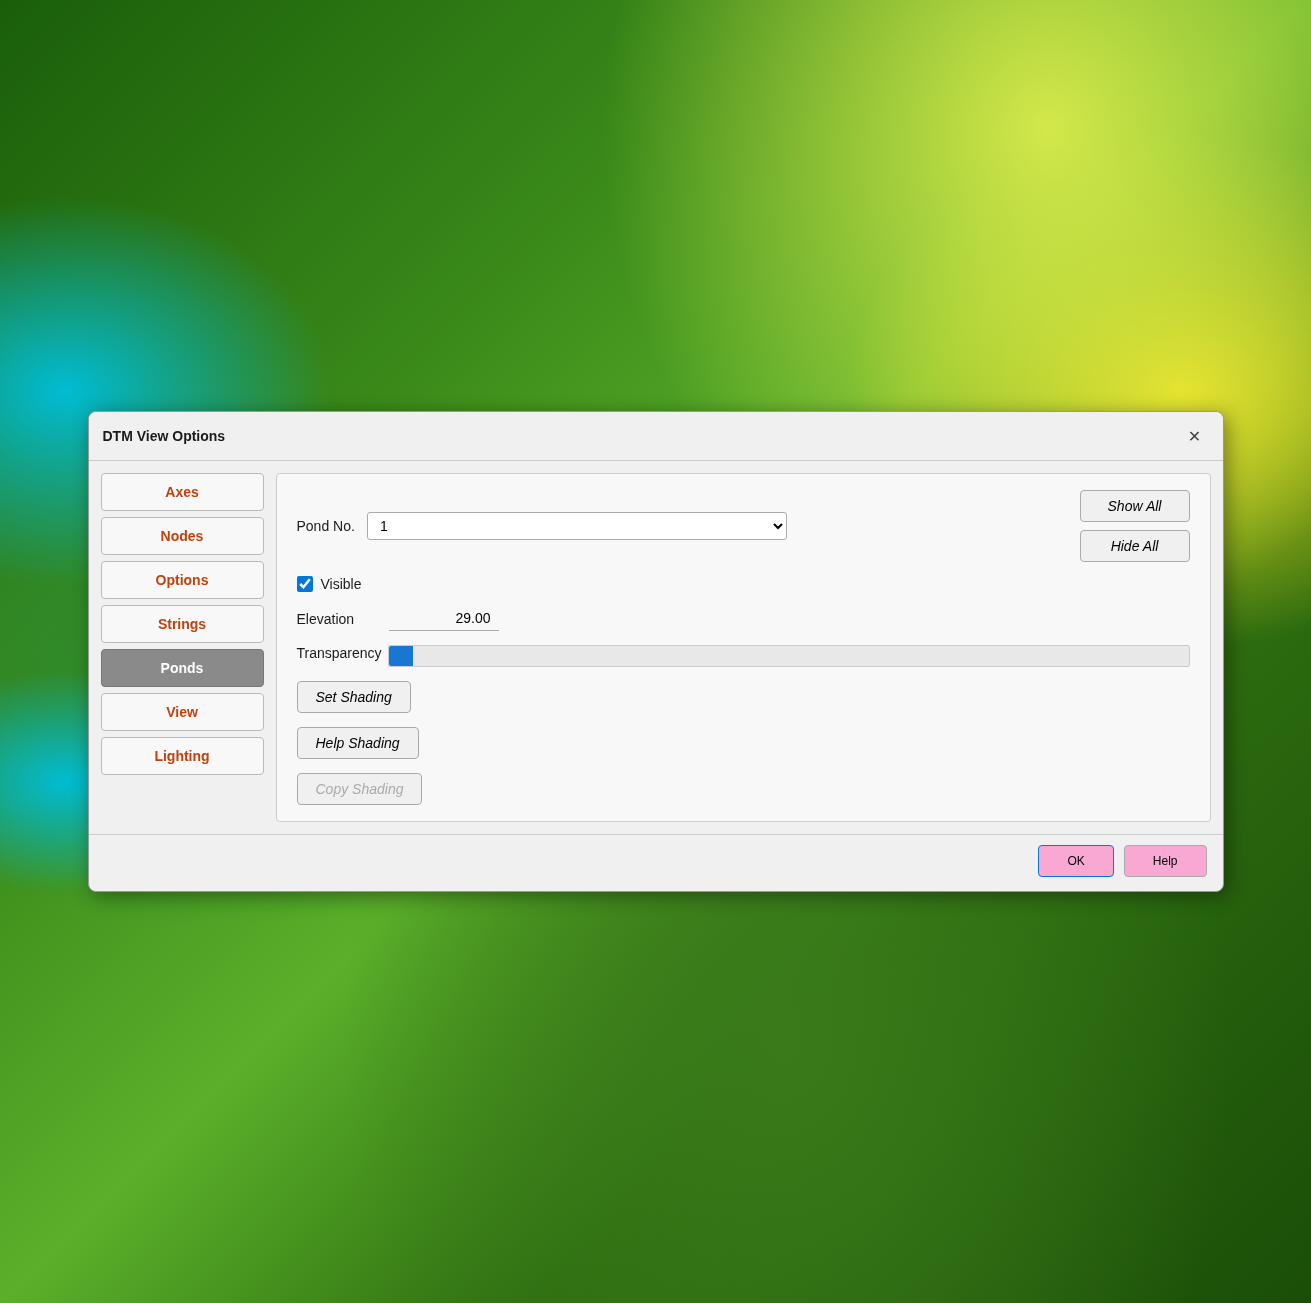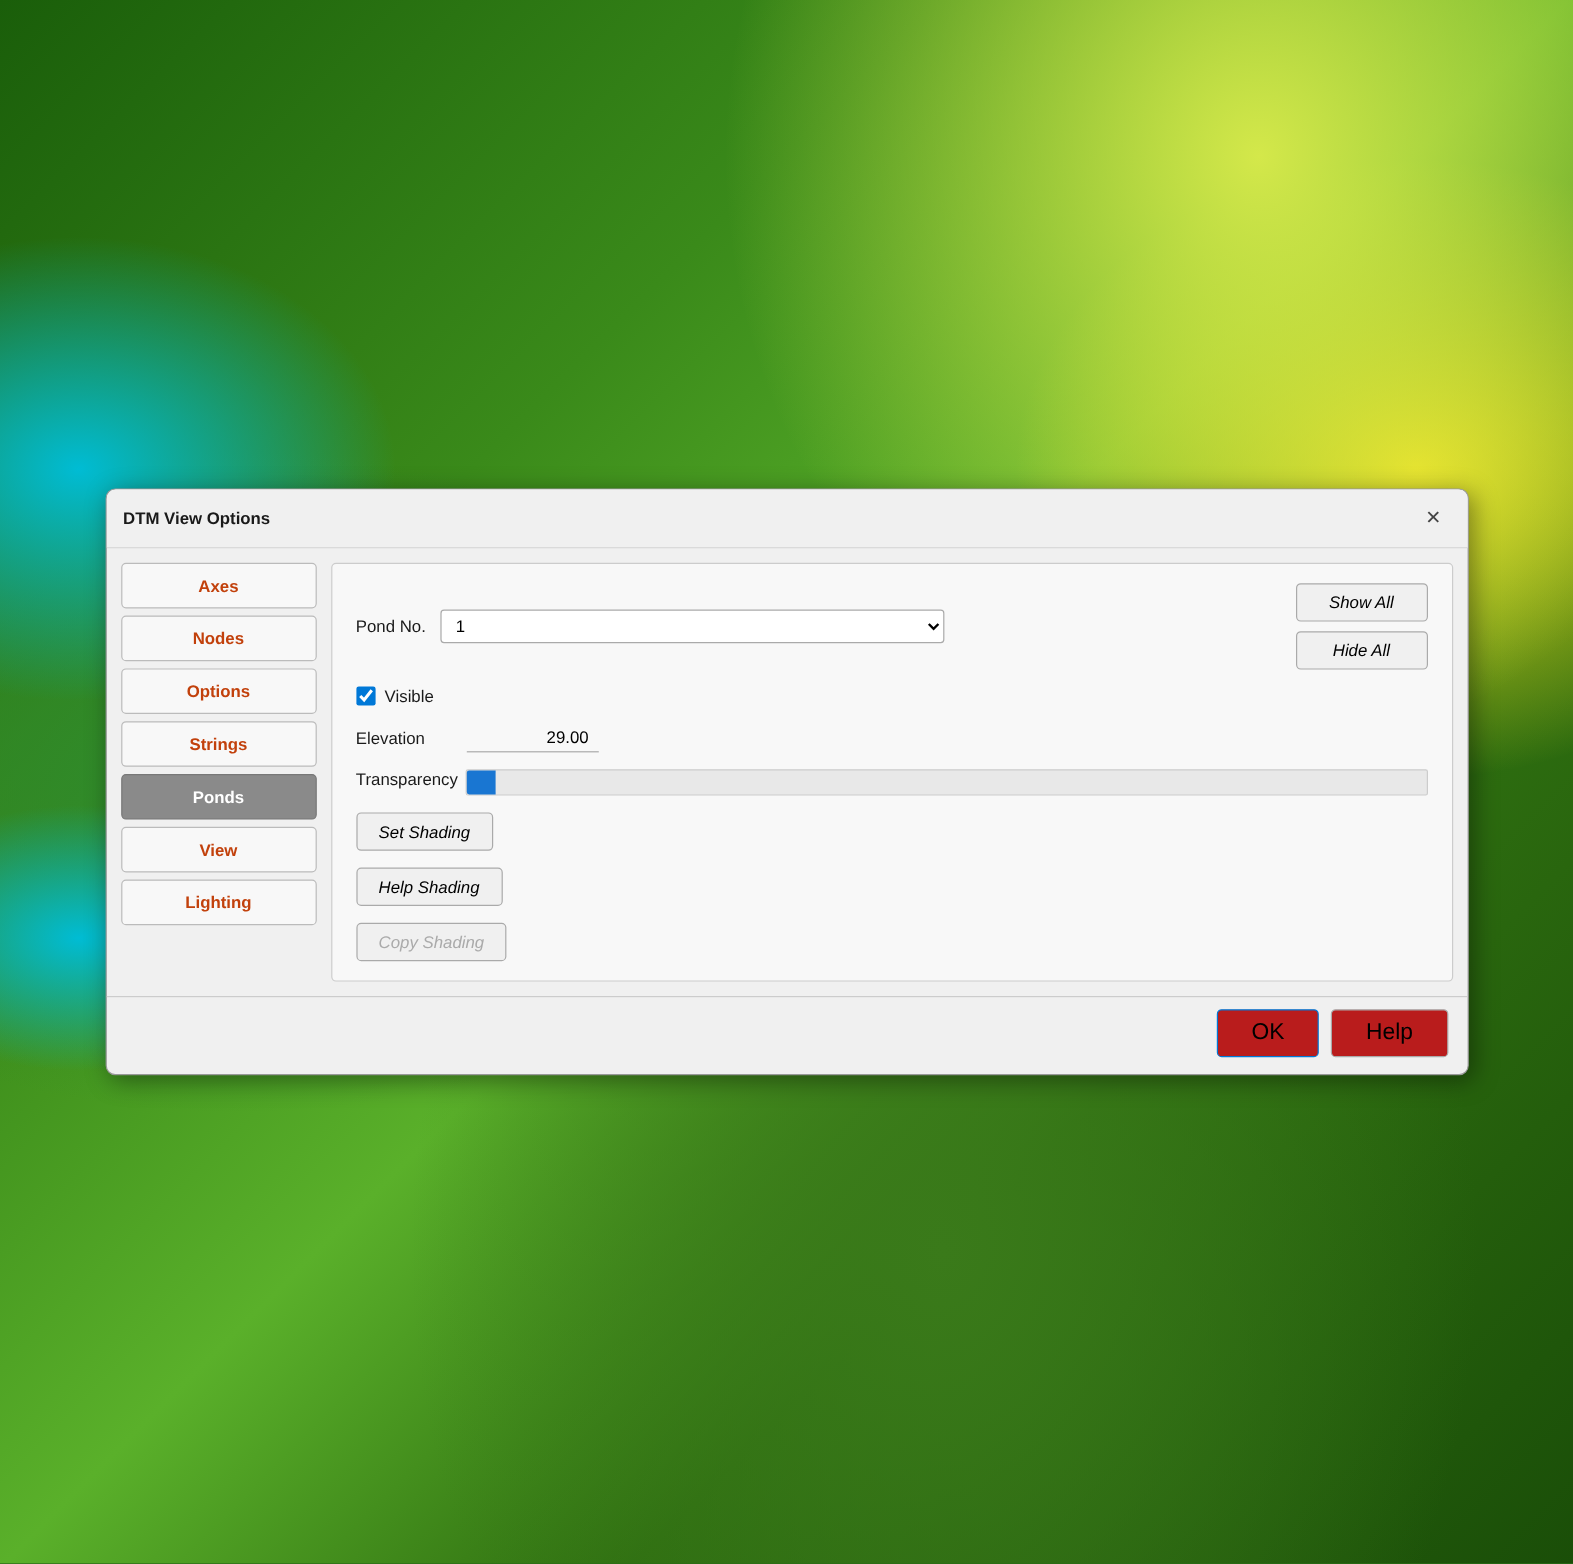--- a/index.html
+++ b/index.html
@@ -254,25 +254,25 @@
     .dialog-footer {
       display: flex;
       justify-content: flex-end;
       gap: 10px;
       padding: 10px 16px 14px 16px;
       border-top: 1px solid #ccc;
     }
 
     .footer-btn {
       padding: 8px 28px;
-      background: #b91c1c;
+      background: #f9a8d4;
       border: 1px solid #aaa;
       border-radius: 4px;
       cursor: pointer;
-      font-size: 19px;
+      font-size: 12px;
     }
     .footer-btn.primary {
       border-color: #0078d7;
     }
   </style>
 </head>
 <body>
 
 <div class="bg-noise"></div>
 

